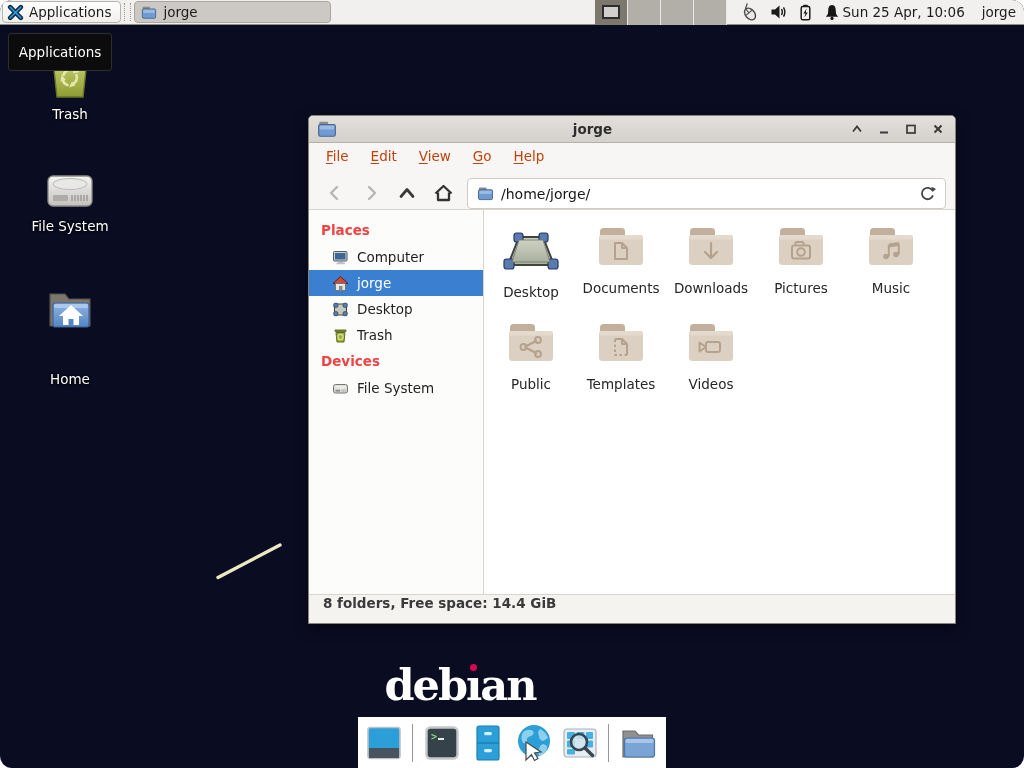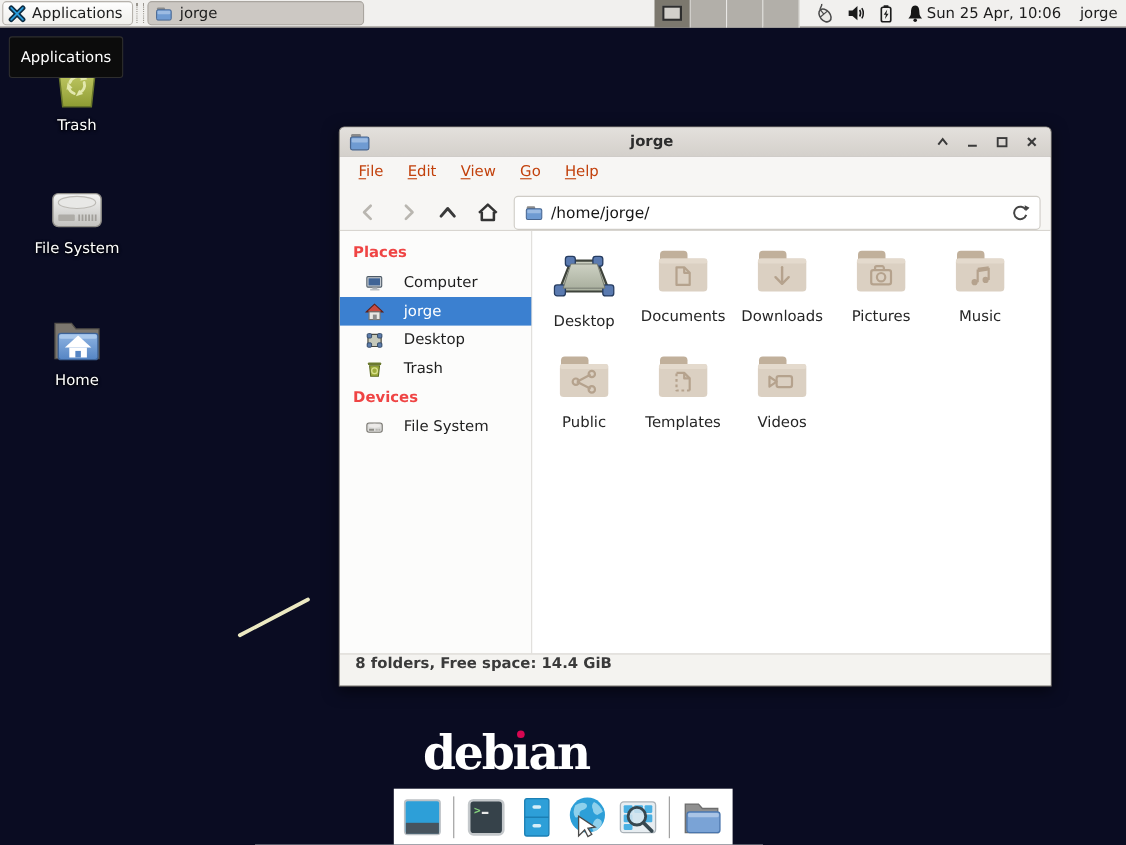--- a/index.html
+++ b/index.html
@@ -1,18 +1,18 @@
 <!DOCTYPE html>
 <html><head>
 <meta charset="utf-8">
 <style>
   * { margin:0; padding:0; box-sizing:border-box; }
   html,body { width:1024px; height:768px; overflow:hidden; }
   body { font-family:"DejaVu Sans", sans-serif; }
-  .screen { position:relative; width:1024px; height:768px; background:#0a0c22; overflow:hidden; }
+  .screen { position:relative; width:1024px; height:768px; background:#0a0c22; overflow:hidden;border-radius:12px; }
 
   
   .panel { position:absolute; left:0; top:0; width:1024px; height:25px;
            background:#f1f0ee; border-bottom:1px solid #8f8c86;
            display:flex; align-items:center; font-size:13.5px; color:#1c1c1c; }
   .apps-btn { display:flex; align-items:center; gap:5px; height:22px; margin-left:2px;
               padding:0 9px 0 4px; background:linear-gradient(#fefefe,#f0efec);
               border:1px solid #b6b2ac; border-radius:4px; }
   .panel-handle { width:7px; height:18px; margin-left:3px;
                   border-left:1px dotted #9a968f; border-right:1px dotted #9a968f; }
@@ -53,21 +53,21 @@
   .toolbar { height:41px; background:#f7f6f4; border-bottom:1px solid #d8d5d0;
              display:flex; align-items:flex-end; padding:0 9px 0 8px; }
   .tbtn { width:36px; height:32px; display:flex; align-items:center; justify-content:center; }
   .pathbar { flex:1; height:31px; margin-left:6px; background:#fff; border:1px solid #cfccc6;
              border-radius:4px; display:flex; align-items:center; padding:0 9px; }
   .pathtxt { margin-left:7px; font-size:14px; color:#161616; flex:1; }
   .wbody { flex:1; display:flex; min-height:0; }
   .sidebar { width:175px; background:#fcfcfb; border-right:1px solid #d8d5d0; padding-top:7px;
              font-size:13.5px; color:#1f1f1f; }
   .sb-header { font-weight:bold; padding:5px 0 6px 12px; color:#ef4444; }
-  .sb-item { height:26px; display:flex; align-items:center; gap:18px; padding-left:23px; }
+  .sb-item { height:26px; display:flex; align-items:center; gap:8px; padding-left:23px; }
   .sb-item.selected { background:#3b80d0; color:#fff; }
   .files { flex:1; background:#fff; display:flex; flex-wrap:wrap; align-content:flex-start;
            padding:12px 0 0 2px; }
   .fcell { width:90px; height:96px; display:flex; flex-direction:column; align-items:center; }
   .fcell .lbl { margin-top:6px; font-size:13.5px; color:#262626; }
   .statusbar { height:29px; background:#f4f3f0; border-top:1px solid #d8d5d0;
                font-size:13.5px; color:#3a3a3a; display:flex; align-items:flex-start; padding-left:14px;font-weight:bold; }
 
   
   .debian { position:absolute; left:0; top:660px; width:920px; text-align:center;
@@ -211,21 +211,21 @@
           <line x1="30" y1="27" x2="30" y2="33"></line>
         <line x1="33" y1="27" x2="33" y2="33"></line>
           <line x1="36" y1="27" x2="36" y2="33"></line>
         <line x1="39" y1="27" x2="39" y2="33"></line>
           <line x1="42" y1="27" x2="42" y2="33"></line>
       </g>
     </svg>
     <div class="lbl">File System</div>
   </div>
 
-  <div class="desk-icon" style="left:22px; top:286px;">
+  <div class="desk-icon" style="left:22px; top:286px;gap:33px;">
     <svg width="52" height="48" viewBox="0 0 52 48">
       <path d="M6 8 h15 l4 5 h21 v27 H6 z" fill="#7b766e" stroke="#55514b" stroke-width="1.2"></path>
       <rect x="9" y="17" width="36" height="24" rx="2.5" fill="url(#blueg)" stroke="#3d6398" stroke-width="1.2"></rect>
       <rect x="10" y="18" width="34" height="4" rx="1.5" fill="#a9c8ec"></rect>
       <polygon points="27,19 15,30 39,30" fill="#fff"></polygon>
       <rect x="19" y="30" width="16" height="9" fill="#fff"></rect>
       <rect x="24.5" y="33" width="5" height="6" fill="#5585c4"></rect>
     </svg>
     <div class="lbl">Home</div>
   </div>

